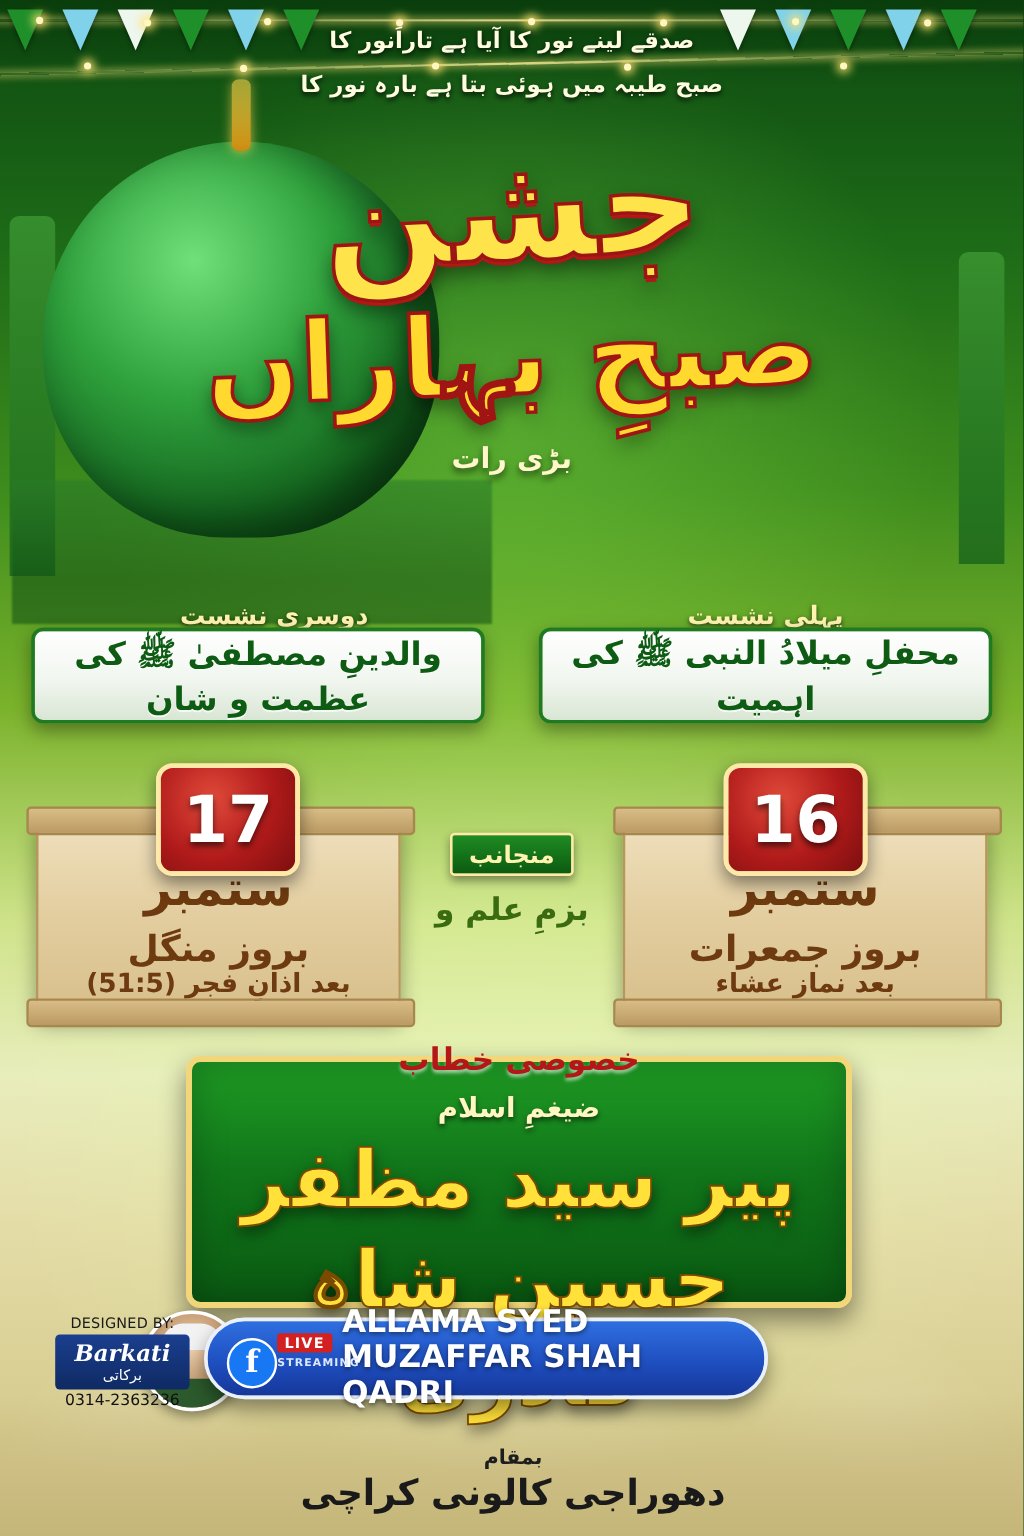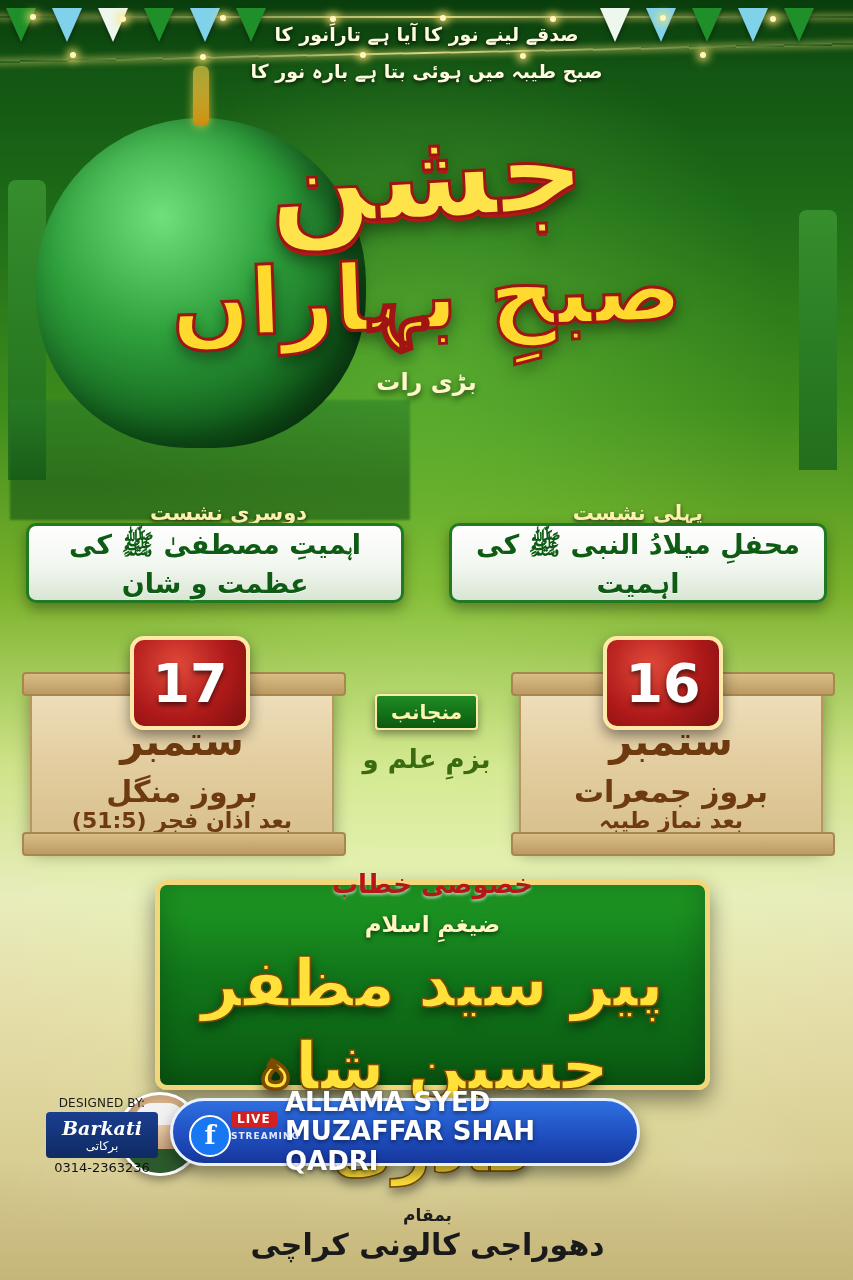--- a/index.html
+++ b/index.html
@@ -333,31 +333,31 @@
     <div class="title-badge ur">بڑی رات</div>
   </div>
 
   <div class="sessions">
     <div class="session-tag right ur">پہلی نشست</div>
     <div class="session right">
       <div class="txt ur">محفلِ میلادُ النبی ﷺ کی اہمیت</div>
     </div>
     <div class="session-tag left ur">دوسری نشست</div>
     <div class="session left">
-      <div class="txt ur">اہمیتِ مصطفیٰ ﷺ کی عظمت و شان</div>
+      <div class="txt ur">والدینِ مصطفیٰ ﷺ کی عظمت و شان</div>
     </div>
   </div>
 
   <div class="scrolls">
 
     <div class="scroll right">
       <div class="line sc-year">2024</div>
       <div class="line sc-month ur">ستمبر</div>
       <div class="line sc-day ur">بروز جمعرات</div>
-      <div class="line sc-time ur">بعد نمازِ طیبہ</div>
+      <div class="line sc-time ur">بعد نمازِ عشاء</div>
     </div>
     <div class="datebadge right">16</div>
 
     <div class="scroll left">
       <div class="line sc-year">2024</div>
       <div class="line sc-month ur">ستمبر</div>
       <div class="line sc-day ur">بروز منگل</div>
       <div class="line sc-time ur">بعد اذانِ فجر (5:15)</div>
     </div>
     <div class="datebadge left">17</div>

